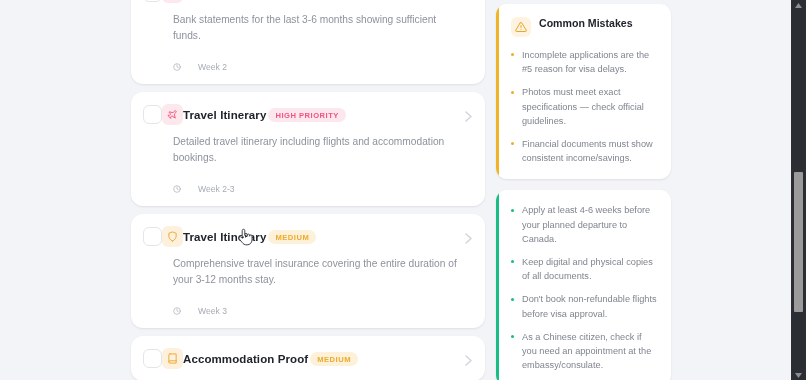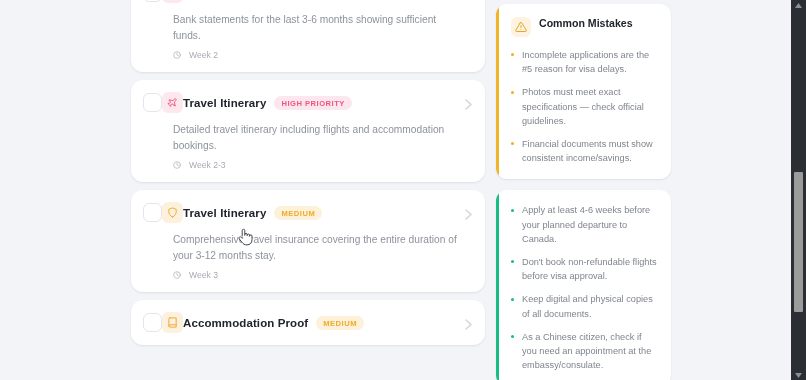--- a/index.html
+++ b/index.html
@@ -64,43 +64,43 @@
     letter-spacing: .1px;
     white-space: nowrap;
   }
   .badge {
     font-size: 7.6px;
     font-weight: bold;
     letter-spacing: .5px;
     padding: 3px 7px 2px;
     border-radius: 9px;
     white-space: nowrap;
-    margin-left: 8px;
+    margin-left: 2px;
     text-align: right;
   }
   .badge.high   { background: #fde7ee; color: #f2557f; }
   .badge.medium { background: #fdf1d9; color: #edab2c; }
   .chevron {
     position: absolute;
     right: 13px; top: 19px;
     color: #d3d6dd;
     line-height: 0;
   }
   .task-desc {
     margin-top: 9px;
     margin-left: 30px;
     font-size: 10.2px;
     line-height: 16px;
     color: #8d929c;
     max-width: 292px;
   }
   .task-week {
-    margin-top: 6px;
+    margin-top: 18px;
     margin-left: 30px;
-    display: flex; align-items: center; gap: 8px;
+    display: flex; align-items: center; gap: 17px;
     font-size: 8.6px;
     color: #a7abb4;
   }
   .task-week svg { display: block; }
 
   
   .info-col {
     position: absolute;
     left: 496px; top: 4px;
     width: 175px;
@@ -296,22 +296,22 @@
             <li>Incomplete applications are the #5 reason for visa delays.</li>
             <li>Photos must meet exact specifications — check official guidelines.</li>
             <li>Financial documents must show consistent income/savings.</li>
           </ul>
       </div>
 
       <div class="info-card tips">
         <div class="accent"></div>
         <ul class="bullets" id="tips-list">
             <li>Apply at least 4-6 weeks before your planned departure to Canada.</li>
+            <li>Keep digital and physical copies of all documents.</li>
             <li>Don't book non-refundable flights before visa approval.</li>
-            <li>Keep digital and physical copies of all documents.</li>
             <li>As a Chinese citizen, check if you need an appointment at the embassy/consulate.</li>
           </ul>
       </div>
 
     </div>
   </div>
 
   <div class="vscroll">
     <div class="arrow up">
       <svg width="7" height="5" viewBox="0 0 7 5">

